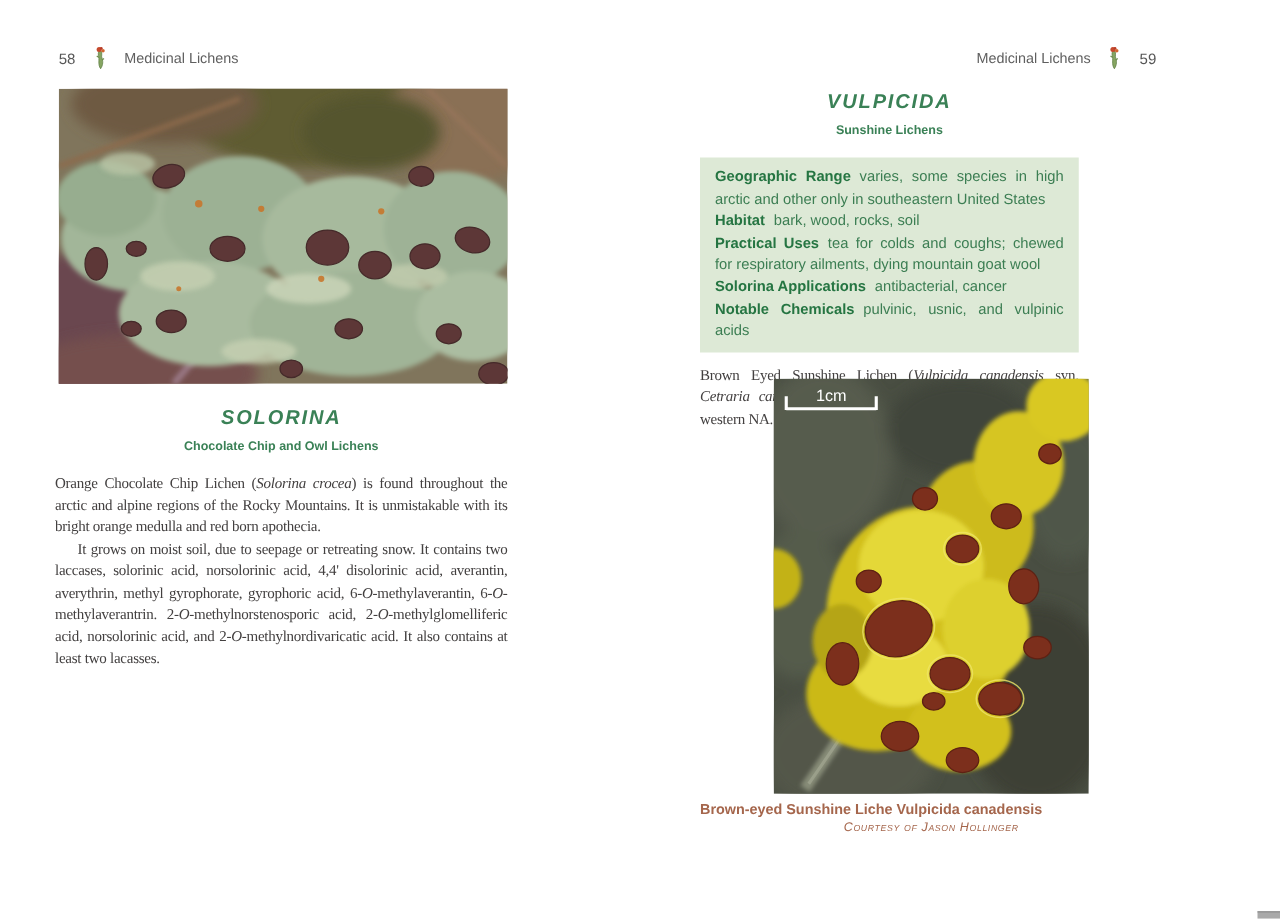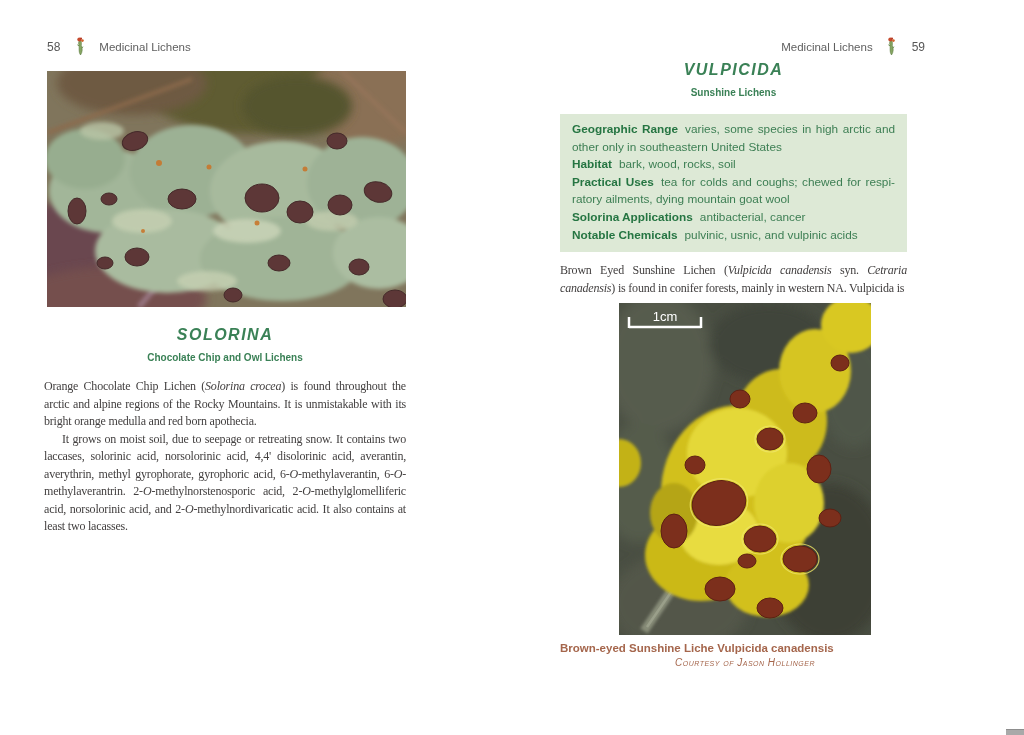--- a/index.html
+++ b/index.html
@@ -159,21 +159,21 @@
   </svg>
 </div>
 
 <div class="col" style="left:44px; top:325px; width:362px;">
   <h2 class="sec-title">SOLORINA</h2>
   <h3 class="sec-sub">Chocolate Chip and Owl Lichens</h3>
   <p class="body-par first">Orange Chocolate Chip Lichen (<i>Solorina crocea</i>) is found throughout the arctic and alpine regions of the Rocky Mountains. It is unmistakable with its bright orange medulla and red born apothecia.</p>
   <p class="body-par indent">It grows on moist soil, due to seepage or retreating snow. It con­tains two laccases, solorinic acid, norsolorinic acid, 4,4' disolorinic acid, averantin, averythrin, methyl gyrophorate, gyrophoric acid, 6-<i>O</i>-methylaverantin, 6-<i>O</i>-methylaverantrin. 2-<i>O</i>-methylnorstenosporic acid, 2-<i>O</i>-methylglomelliferic acid, norsolorinic acid, and 2-<i>O</i>-methylnordivaricatic acid. It also contains at least two lacasses.</p>
 </div>
 
-<div class="col" style="left:560px; top:60px; width:347px;">
+<div class="col" style="left:560px; top:72px; width:303px;">
   <h2 class="sec-title">VULPICIDA</h2>
   <h3 class="sec-sub">Sunshine Lichens</h3>
   <div class="infobox">
     <p><b>Geographic Range</b><span>varies, some species in high arctic and other only in southeastern United States</span></p>
     <p><b>Habitat</b><span>bark, wood, rocks, soil</span></p>
     <p><b>Practical Uses</b><span>tea for colds and coughs; chewed for respi­ratory ailments, dying mountain goat wool</span></p>
     <p><b>Solorina Applications</b><span>antibacterial, cancer</span></p>
     <p><b>Notable Chemicals</b><span>pulvinic, usnic, and vulpinic acids</span></p>
   </div>
   <p class="body-par" style="margin-top:10px;">Brown Eyed Sunshine Lichen (<i>Vulpicida canadensis</i> syn. <i>Cetraria canadensis</i>) is found in conifer forests, mainly in western NA. Vulpicida is</p>

